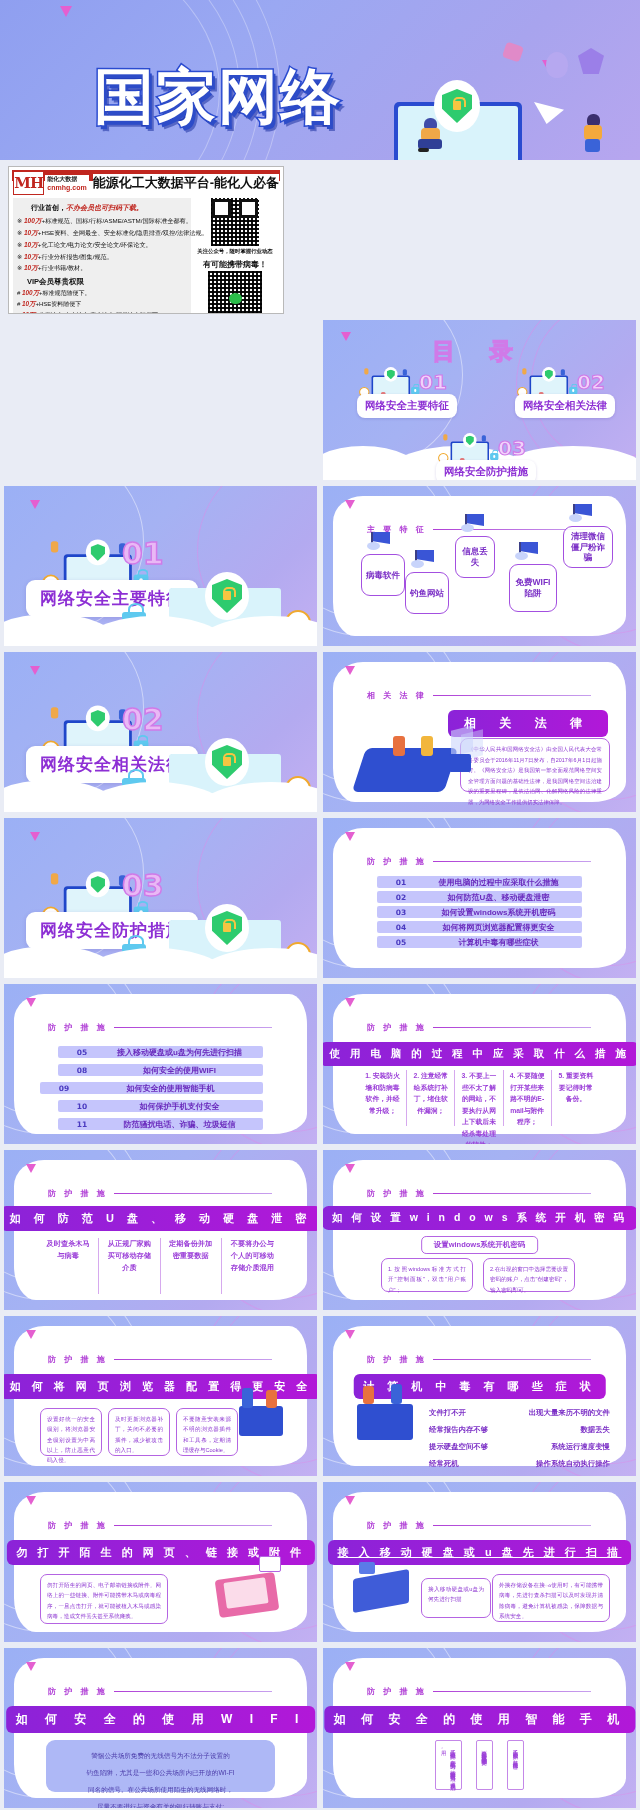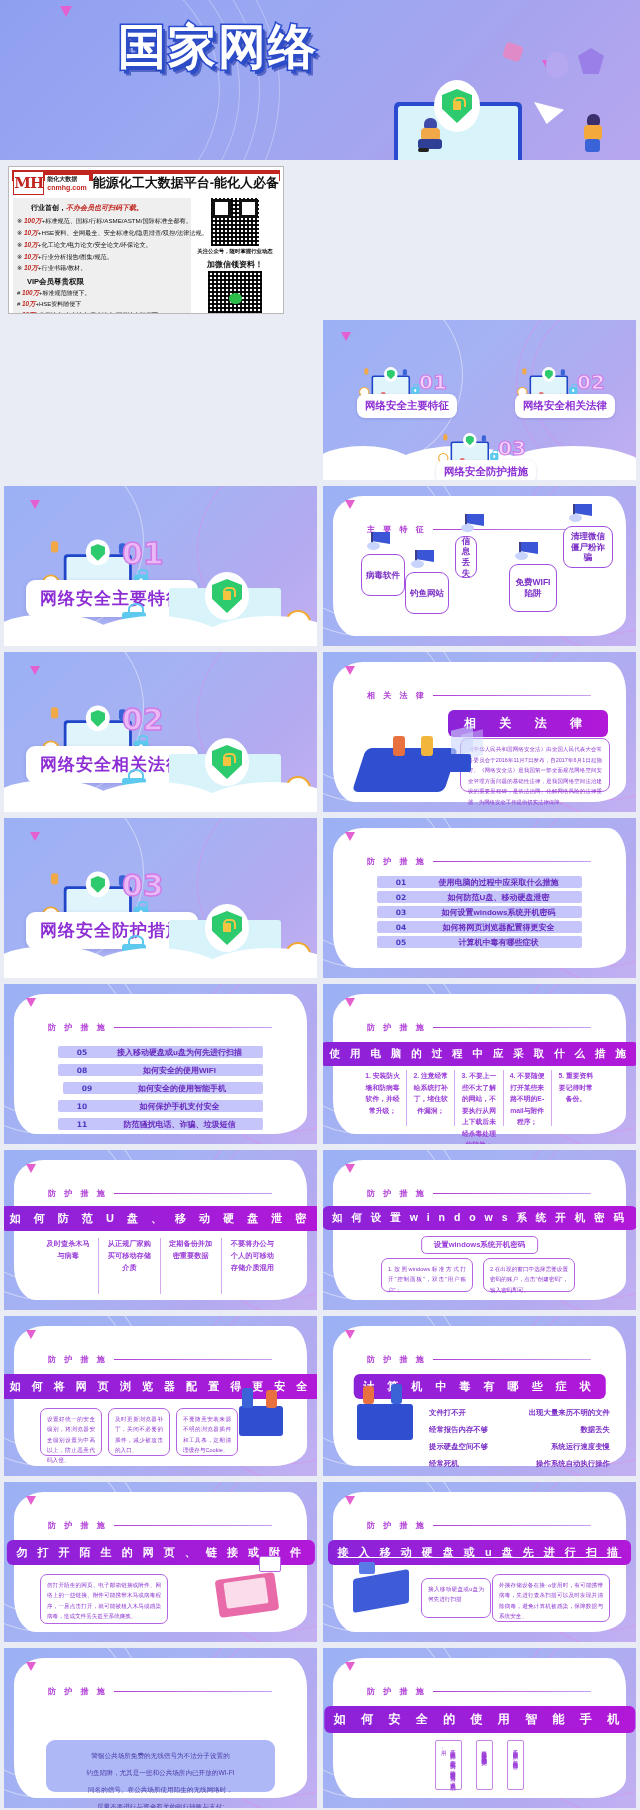--- a/index.html
+++ b/index.html
@@ -18,24 +18,25 @@
   .hero .wave {
     position:absolute; border-radius:50%; border:1px solid rgba(255,255,255,.30);
   }
   .hero-title {
     position:absolute; left:28px; top:22px; width:380px;
     text-align:center; line-height:1.02;
     font-family:"DejaVu Sans","Liberation Sans",sans-serif;
     font-weight:bold; letter-spacing:2px;
   }
   .hero-l1 {
-    font-size:48px; color:#ffffff;
+    font-size:60px; color:#ffffff;
     -webkit-text-stroke:3px #2a4bd0;
     paint-order: stroke fill;
     text-shadow: 3px 4px 0 #2d4cc8, 5px 6px 0 rgba(30,50,160,.55);
+    margin-top: 44px;
   }
   .hero-l2 {
     font-size:46px; color:#ffe08a;
     -webkit-text-stroke:3px #2a4bd0;
     paint-order: stroke fill;
     text-shadow: 3px 4px 0 #2d4cc8, 5px 6px 0 rgba(30,50,160,.55);
     margin-top:2px;
   }
   .hero-laptop { position:absolute; right:118px; bottom:0; width:128px; height:58px;
     background:#2a4bd0; border-radius:5px 5px 0 0; padding:4px 4px 0 4px; }
@@ -270,37 +271,38 @@
               <div class="ad-li2"># <b>10万</b>+HSE资料随便下</div>
               <div class="ad-li2"># <b>10万</b>+化工论文/电力论文/安全论文/环保论文随便下。</div>
             </div>
 
         </div>
 
       </div>
       <div class="ad-right">
         <div class="qr"></div>
         <div class="qr-cap">关注公众号，随时掌握行业动态</div>
-        <div class="ad-scan">加微信领资料！</div>
+        <div class="ad-scan">有可能携带病毒！</div>
         <div class="qr2">
             <div class="wc"></div>
           </div>
 
       </div>
     </div>
   </div>
 
   <div class="grid">
       <div class="row">
         <div style="width:313px;height:160px;"></div>
         <div class="slide">
           <div class="swirl" style="left:-60px;top:-40px;width:200px;height:190px;"></div>
           <div class="pswirl" style="right:-60px;top:-30px;width:180px;height:190px;"></div>
           <div class="pswirl" style="right:-45px;top:-18px;width:150px;height:160px;"></div>
           <div class="mark-tri" style="left:18px;top:12px;"></div>
+          <div class="toc-title">目 录</div>
           <div class="cloud" style="left:-20px;bottom:-26px;width:120px;height:60px;"></div>
           <div class="cloud" style="left:60px;bottom:-30px;width:150px;height:64px;"></div>
           <div class="cloud" style="left:170px;bottom:-28px;width:160px;height:62px;"></div>
           <div class="toc-item" style="left:34px;top:46px;">
             <div style="position:absolute;left:0px;top:-2px;transform:scale(0.52);transform-origin:left top;">
               <div class="mini-laptop" style="left:28px;top:22px;width:74px;height:40px;">
                 <i></i>
               </div>
               <div class="shieldsm" style="left:52px;top:6px;width:26px;height:28px;">
                 <i></i>
@@ -402,21 +404,21 @@
               <div class="pole"></div>
               <div class="fl"></div>
               <div class="bl"></div>
             </div>
             <div class="bub" style="left:72px;top:76px;width:44px;height:42px;">钓鱼网站</div>
             <div class="flagicon" style="left:126px;top:18px;width:26px;height:20px;">
               <div class="pole"></div>
               <div class="fl"></div>
               <div class="bl"></div>
             </div>
-            <div class="bub" style="left:122px;top:40px;width:22px;height:42px;">信息丢失</div>
+            <div class="bub" style="left:122px;top:40px;width:40px;height:42px;">信息丢失</div>
             <div class="flagicon" style="left:180px;top:46px;width:26px;height:20px;">
               <div class="pole"></div>
               <div class="fl"></div>
               <div class="bl"></div>
             </div>
             <div class="bub" style="left:176px;top:68px;width:48px;height:48px;">免费WIFI陷阱</div>
             <div class="flagicon" style="left:234px;top:8px;width:26px;height:20px;">
               <div class="pole"></div>
               <div class="fl"></div>
               <div class="bl"></div>
@@ -562,21 +564,21 @@
               <i></i>
             </div>
             <div class="nrow" style="left:44px;right:44px;top:52px;">
               <div class="idx">05</div>
               <div class="txt">接入移动硬盘或u盘为何先进行扫描</div>
             </div>
             <div class="nrow" style="left:44px;right:44px;top:70px;">
               <div class="idx">08</div>
               <div class="txt">如何安全的使用WIFI</div>
             </div>
-            <div class="nrow" style="left:49px;right:44px;top:88px;">
+            <div class="nrow" style="left:26px;right:44px;top:88px;">
               <div class="idx">09</div>
               <div class="txt">如何安全的使用智能手机</div>
             </div>
             <div class="nrow" style="left:44px;right:44px;top:106px;">
               <div class="idx">10</div>
               <div class="txt">如何保护手机支付安全</div>
             </div>
             <div class="nrow" style="left:44px;right:44px;top:124px;">
               <div class="idx">11</div>
               <div class="txt">防范骚扰电话、诈骗、垃圾短信</div>
@@ -738,20 +740,21 @@
         <div class="slide">
           <div class="swirl" style="left:-60px;top:-40px;width:200px;height:190px;"></div>
           <div class="swirl" style="left:-45px;top:-28px;width:170px;height:160px;"></div>
           <div class="pswirl" style="right:-70px;top:-34px;width:190px;height:200px;"></div>
           <div class="pswirl" style="right:-55px;top:-22px;width:160px;height:170px;"></div>
           <div class="card">
             <div class="seclabel">
               <span>防 护 措 施</span>
               <i></i>
             </div>
+            <div class="pill grad" style="top:48px;font-size:12px;letter-spacing:7px;">如 何 安 全 的 使 用 W I F I</div>
             <div class="wifibox" style="left:32px;right:32px;top:82px;height:52px;">
               <div>警惕公共场所免费的无线信号为不法分子设置的</div>
               <div>钓鱼陷阱，尤其是一些和公共场所内已开放的WI-FI</div>
               <div>同名的信号。在公共场所使用陌生的无线网络时，</div>
               <div>尽量不要进行与资金有关的银行转账与支付;</div>
             </div>
           </div>
           <div class="mark-tri"></div>
         </div>
         <div class="slide">

